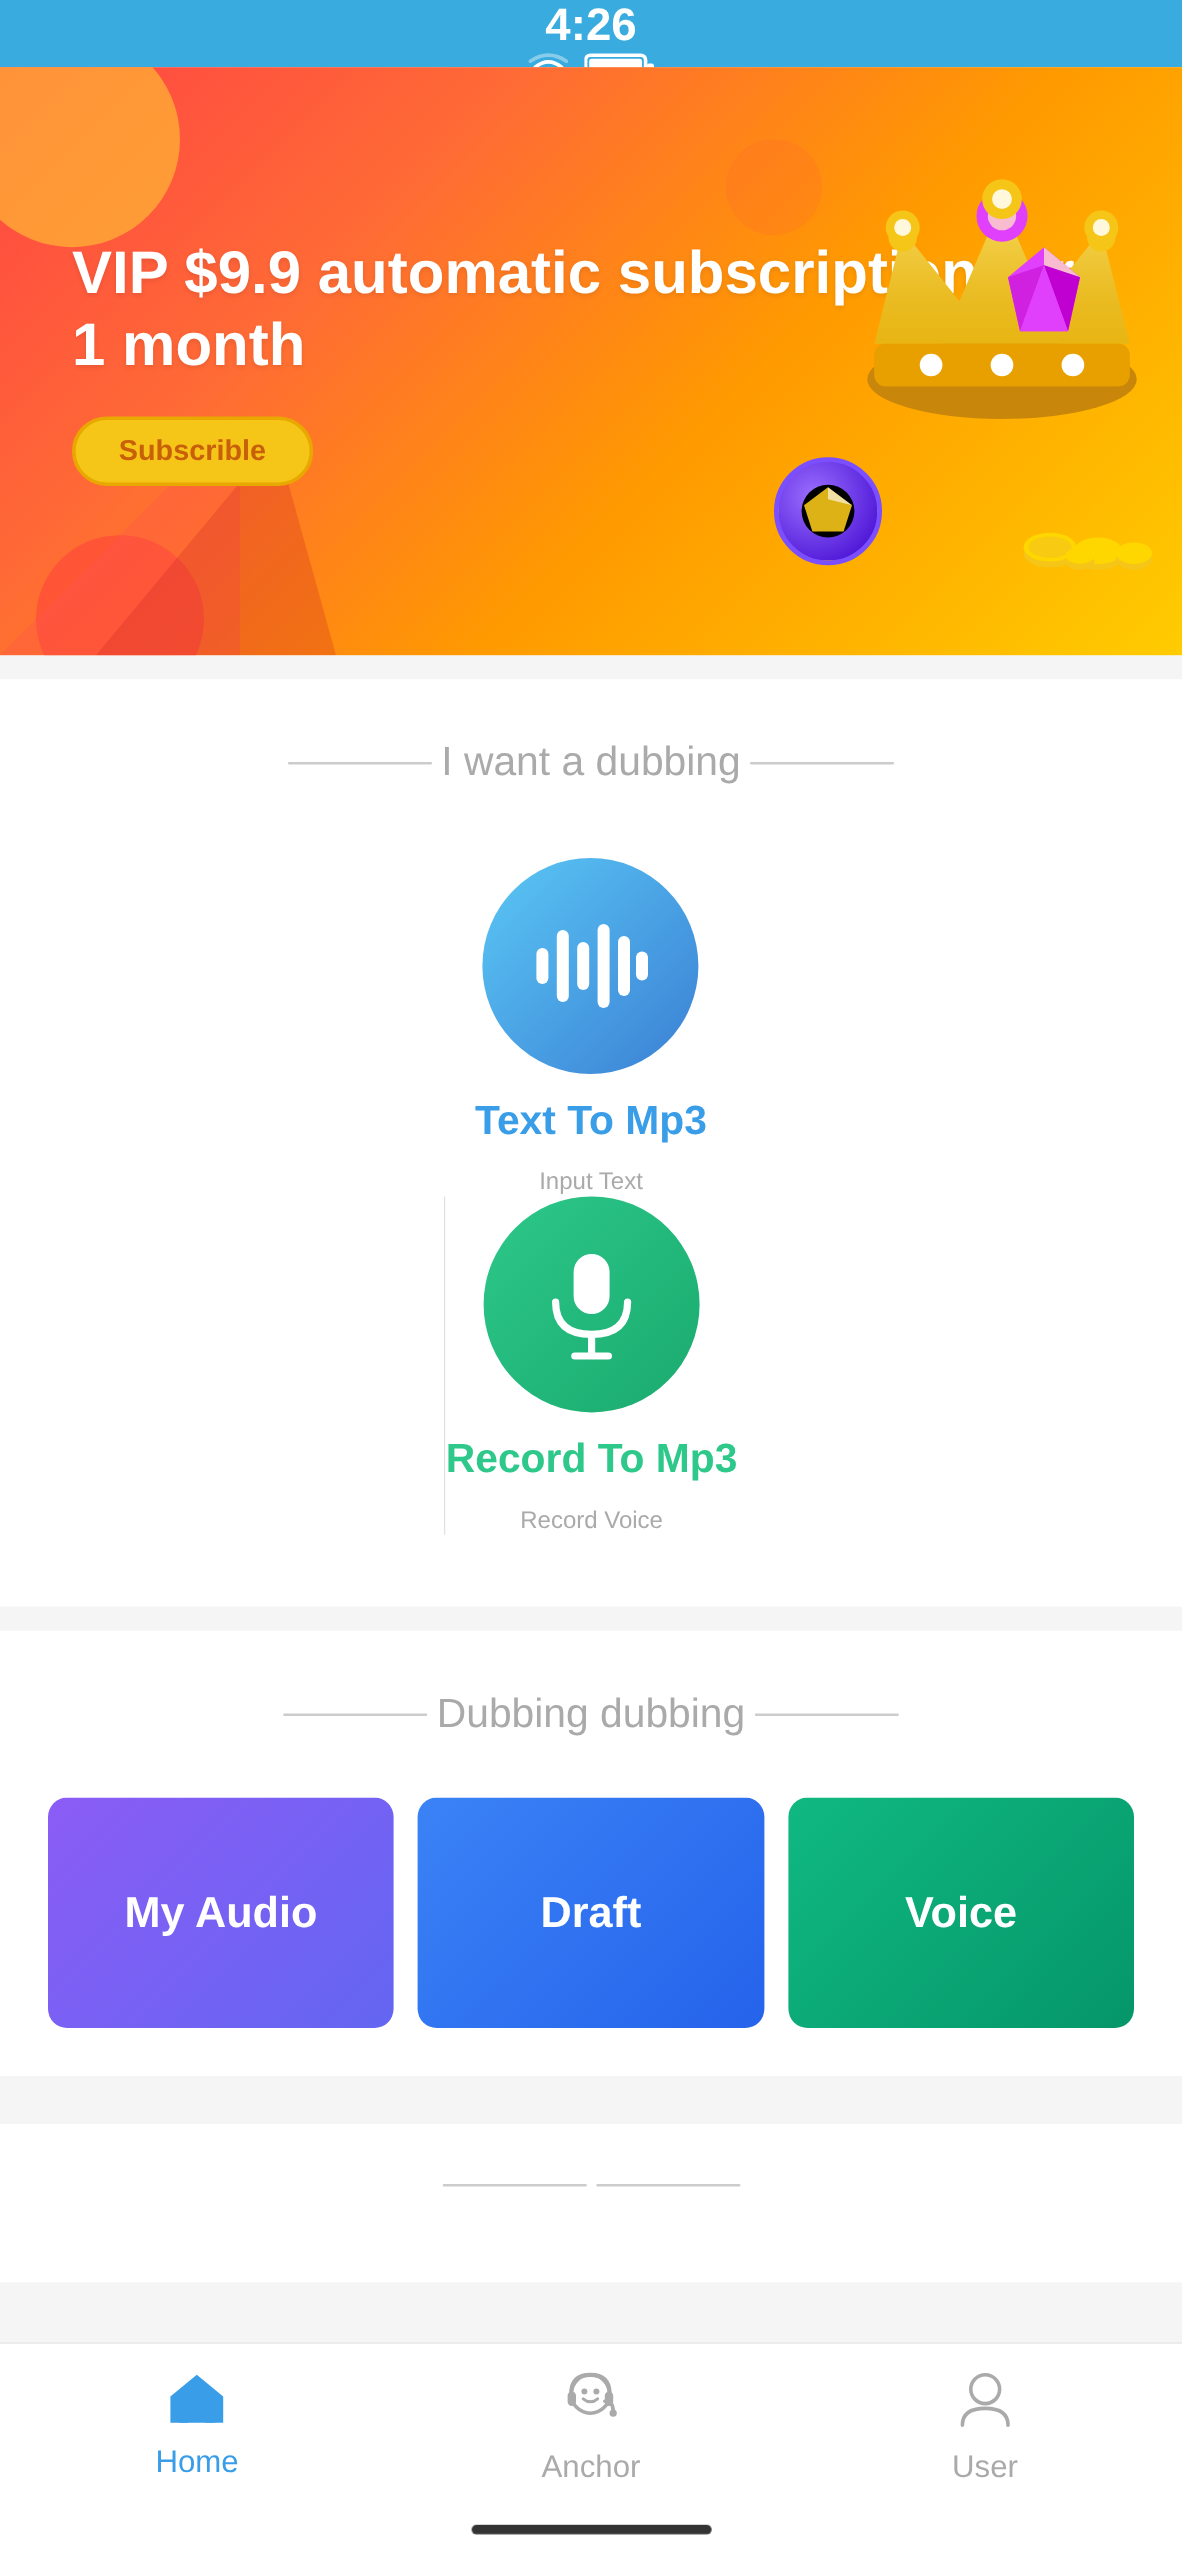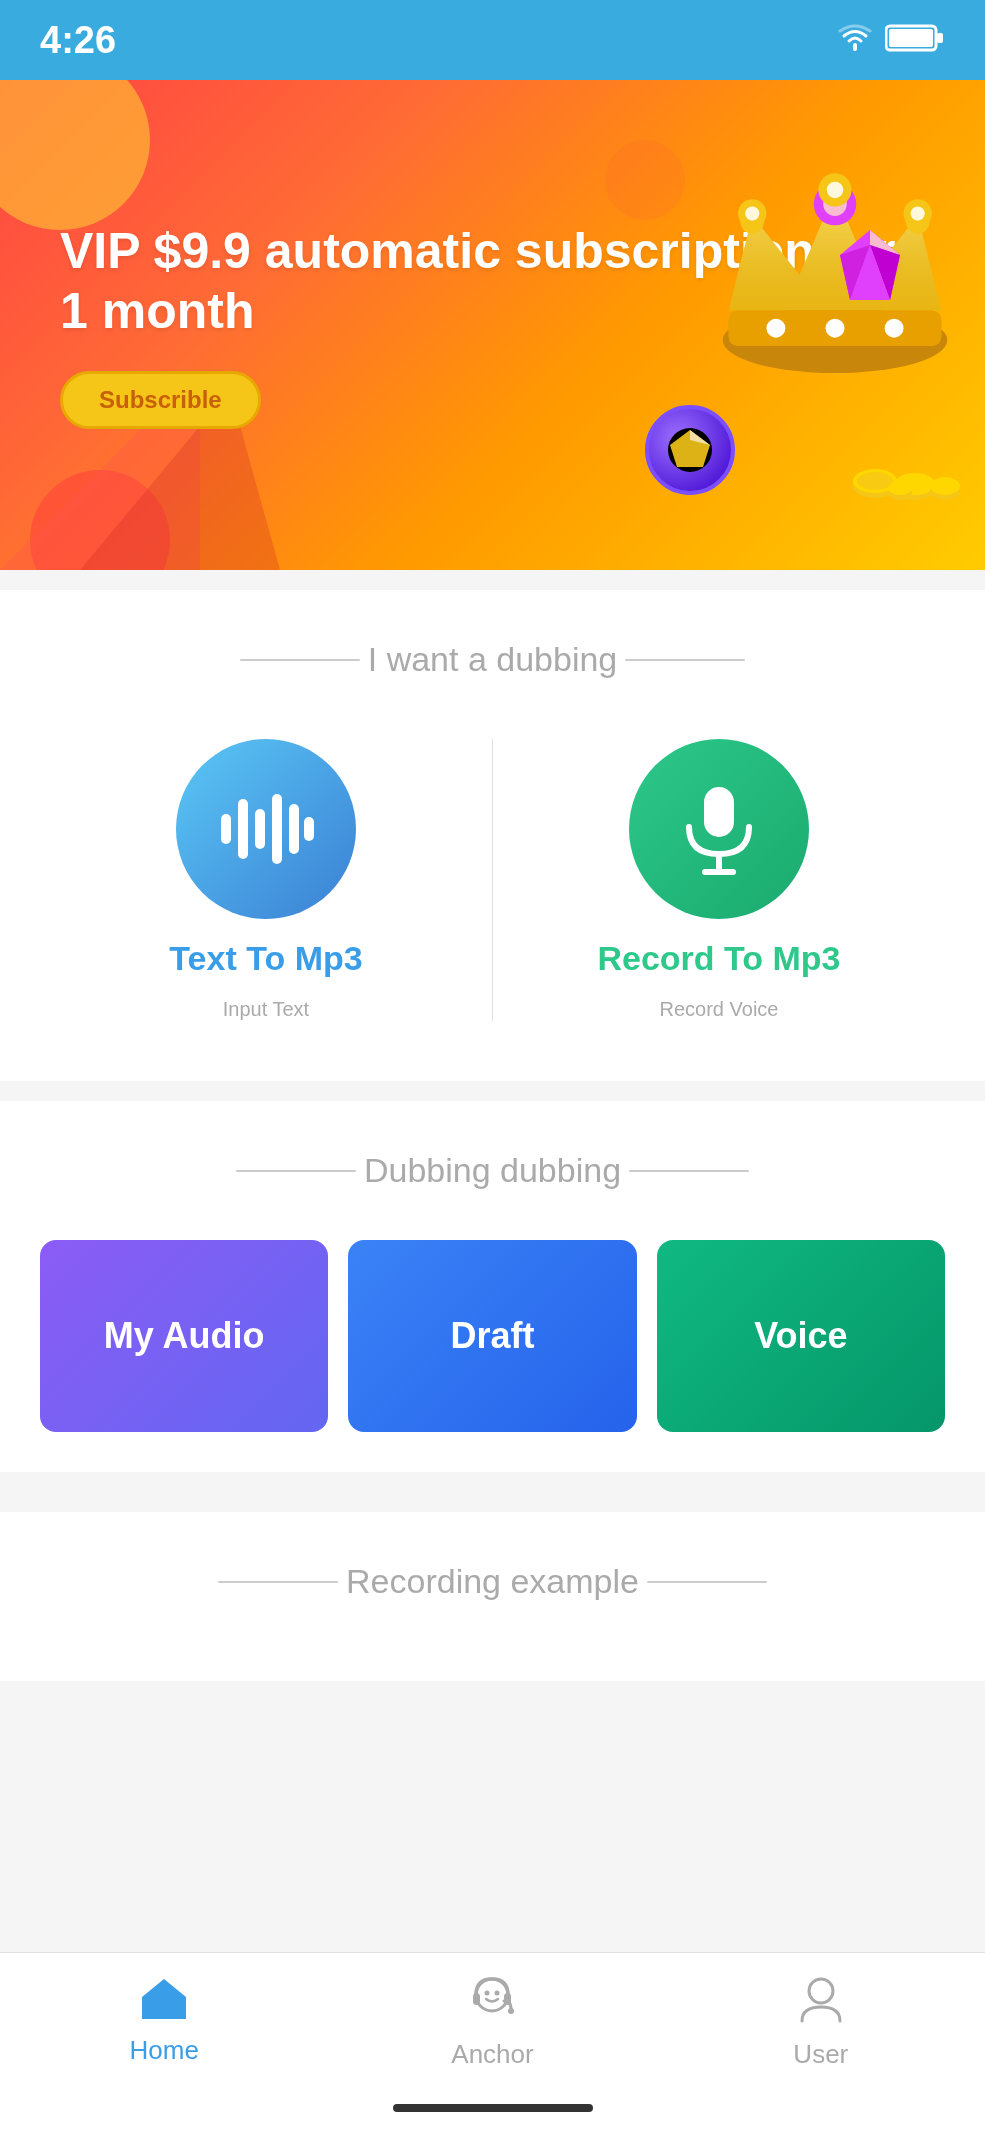--- a/index.html
+++ b/index.html
@@ -9,25 +9,26 @@
       width: 985px;
       min-height: 2132px;
       font-family: -apple-system, BlinkMacSystemFont, 'Helvetica Neue', Arial, sans-serif;
       background: #f5f5f5;
       overflow-x: hidden;
     }
 
     
     .status-bar {
       background: #3aabde;
-      height: 80px;
+      height: 56px;
       display: flex;
       align-items: center;
       justify-content: space-between;
       padding: 0 40px;
+      flex-direction: column;
     }
     .status-time {
       color: white;
       font-size: 38px;
       font-weight: 600;
     }
     .status-icons {
       display: flex;
       align-items: center;
       gap: 12px;
@@ -156,20 +157,21 @@
       font-weight: 400;
       white-space: nowrap;
     }
 
     
     .dubbing-tools {
       display: flex;
       justify-content: flex-start;
       align-items: center;
       padding: 10px 0 20px;
+      flex-direction: column;
     }
     .tool-item {
       display: flex;
       flex-direction: column;
       align-items: center;
       gap: 20px;
       cursor: pointer;
       flex: 1;
     }
     .tool-item + .tool-item {
@@ -468,21 +470,20 @@
       <span class="card-label">Voice</span>
     </div>
   </div>
 </div>
 
 <div class="section-sep"></div>
 
 <div class="recording-section">
   <div class="section-title">
     <div class="section-title-line"></div>
-    <span class="section-title-text">Recording example</span>
     <div class="section-title-line"></div>
   </div>
 </div>
 
 <div class="nav-spacer"></div>
 
 <div class="bottom-nav">
 
   <div class="nav-item">
     <span>

